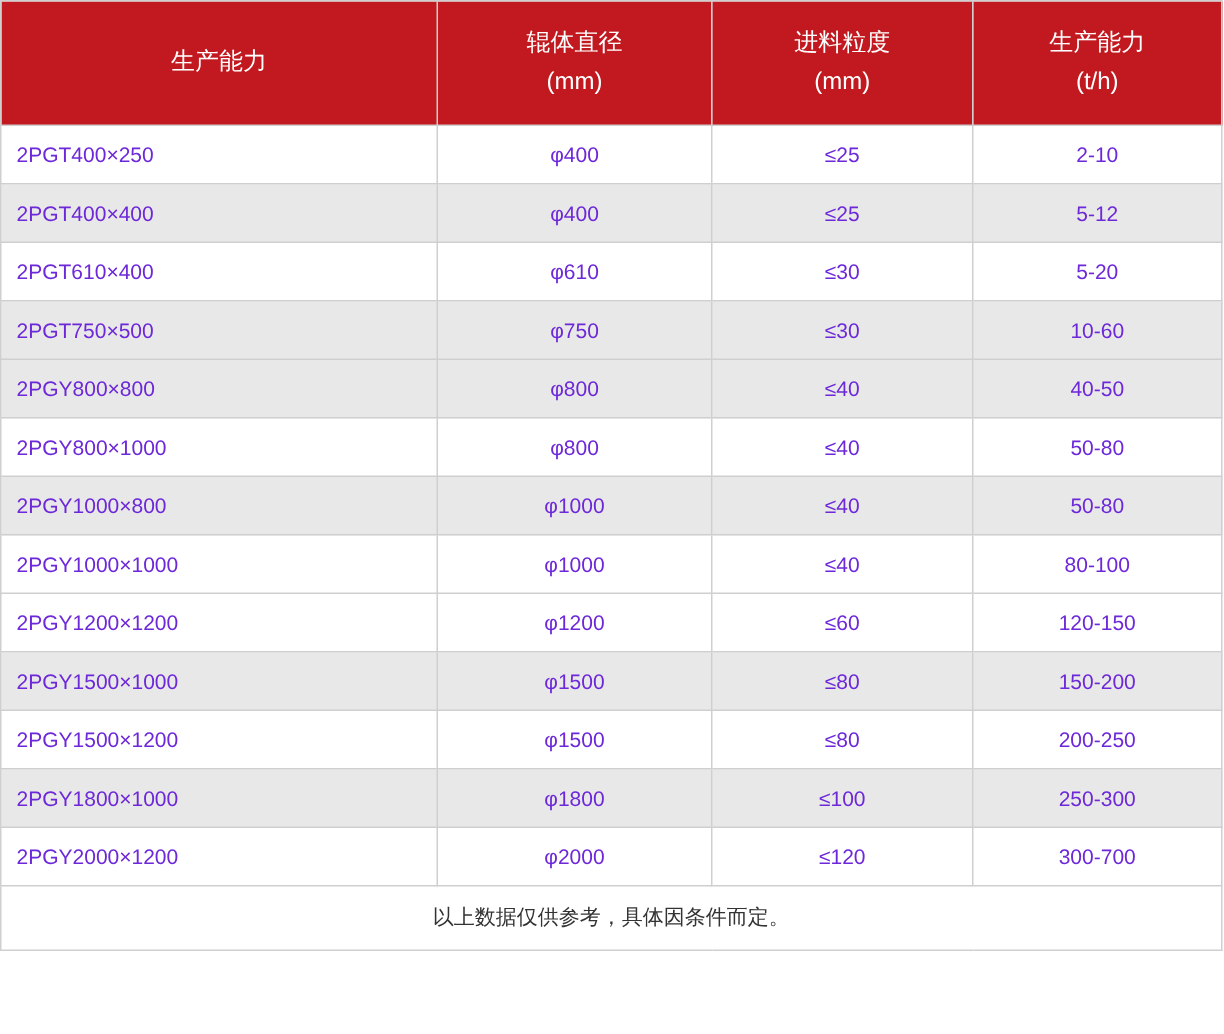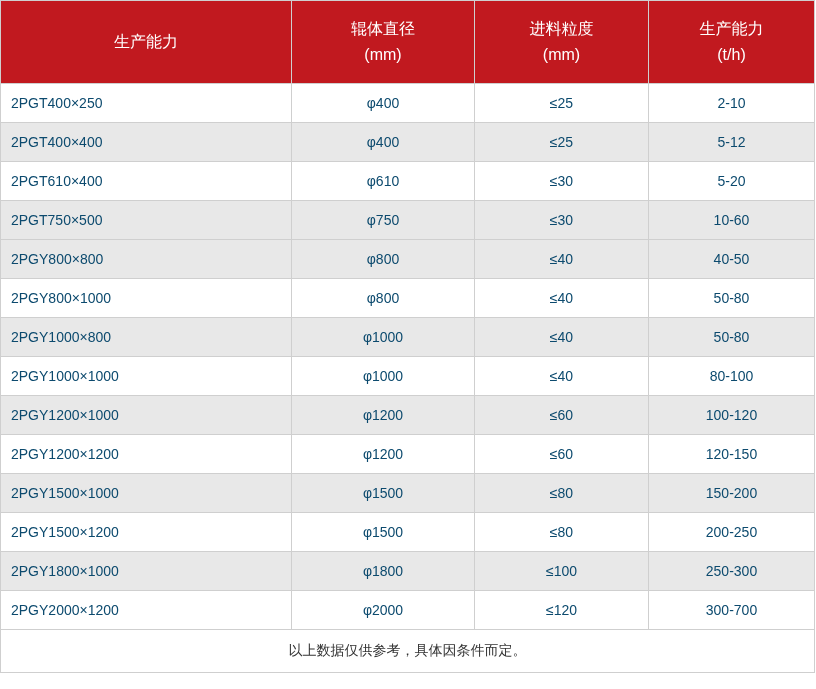--- a/index.html
+++ b/index.html
@@ -33,21 +33,21 @@
     border-color: #c1191f;
     font-weight: normal;
   }
   thead th .hdr-line {
     display: block;
   }
   tbody td {
     font-size: 14px;
     height: 38px;
     padding: 0 4px;
-    color: #0c4a6e;
+    color: #6d28d9;
   }
   tbody tr.odd td {
     background: #ffffff;
   }
   tbody tr.even td {
     background: #e8e8e8;
     margin-top: 36px;
   }
   tbody td.model {
     text-align: left;
@@ -136,26 +136,20 @@
         <td>φ1000</td>
         <td>≤40</td>
         <td>50-80</td>
       </tr>
       <tr class="odd">
         <td class="model">2PGY1000×1000</td>
         <td>φ1000</td>
         <td>≤40</td>
         <td>80-100</td>
       </tr>
-      <tr class="even">
-        <td class="model">2PGY1200×1000</td>
-        <td>φ1200</td>
-        <td>≤60</td>
-        <td>100-120</td>
-      </tr>
       <tr class="odd">
         <td class="model">2PGY1200×1200</td>
         <td>φ1200</td>
         <td>≤60</td>
         <td>120-150</td>
       </tr>
       <tr class="even">
         <td class="model">2PGY1500×1000</td>
         <td>φ1500</td>
         <td>≤80</td>

